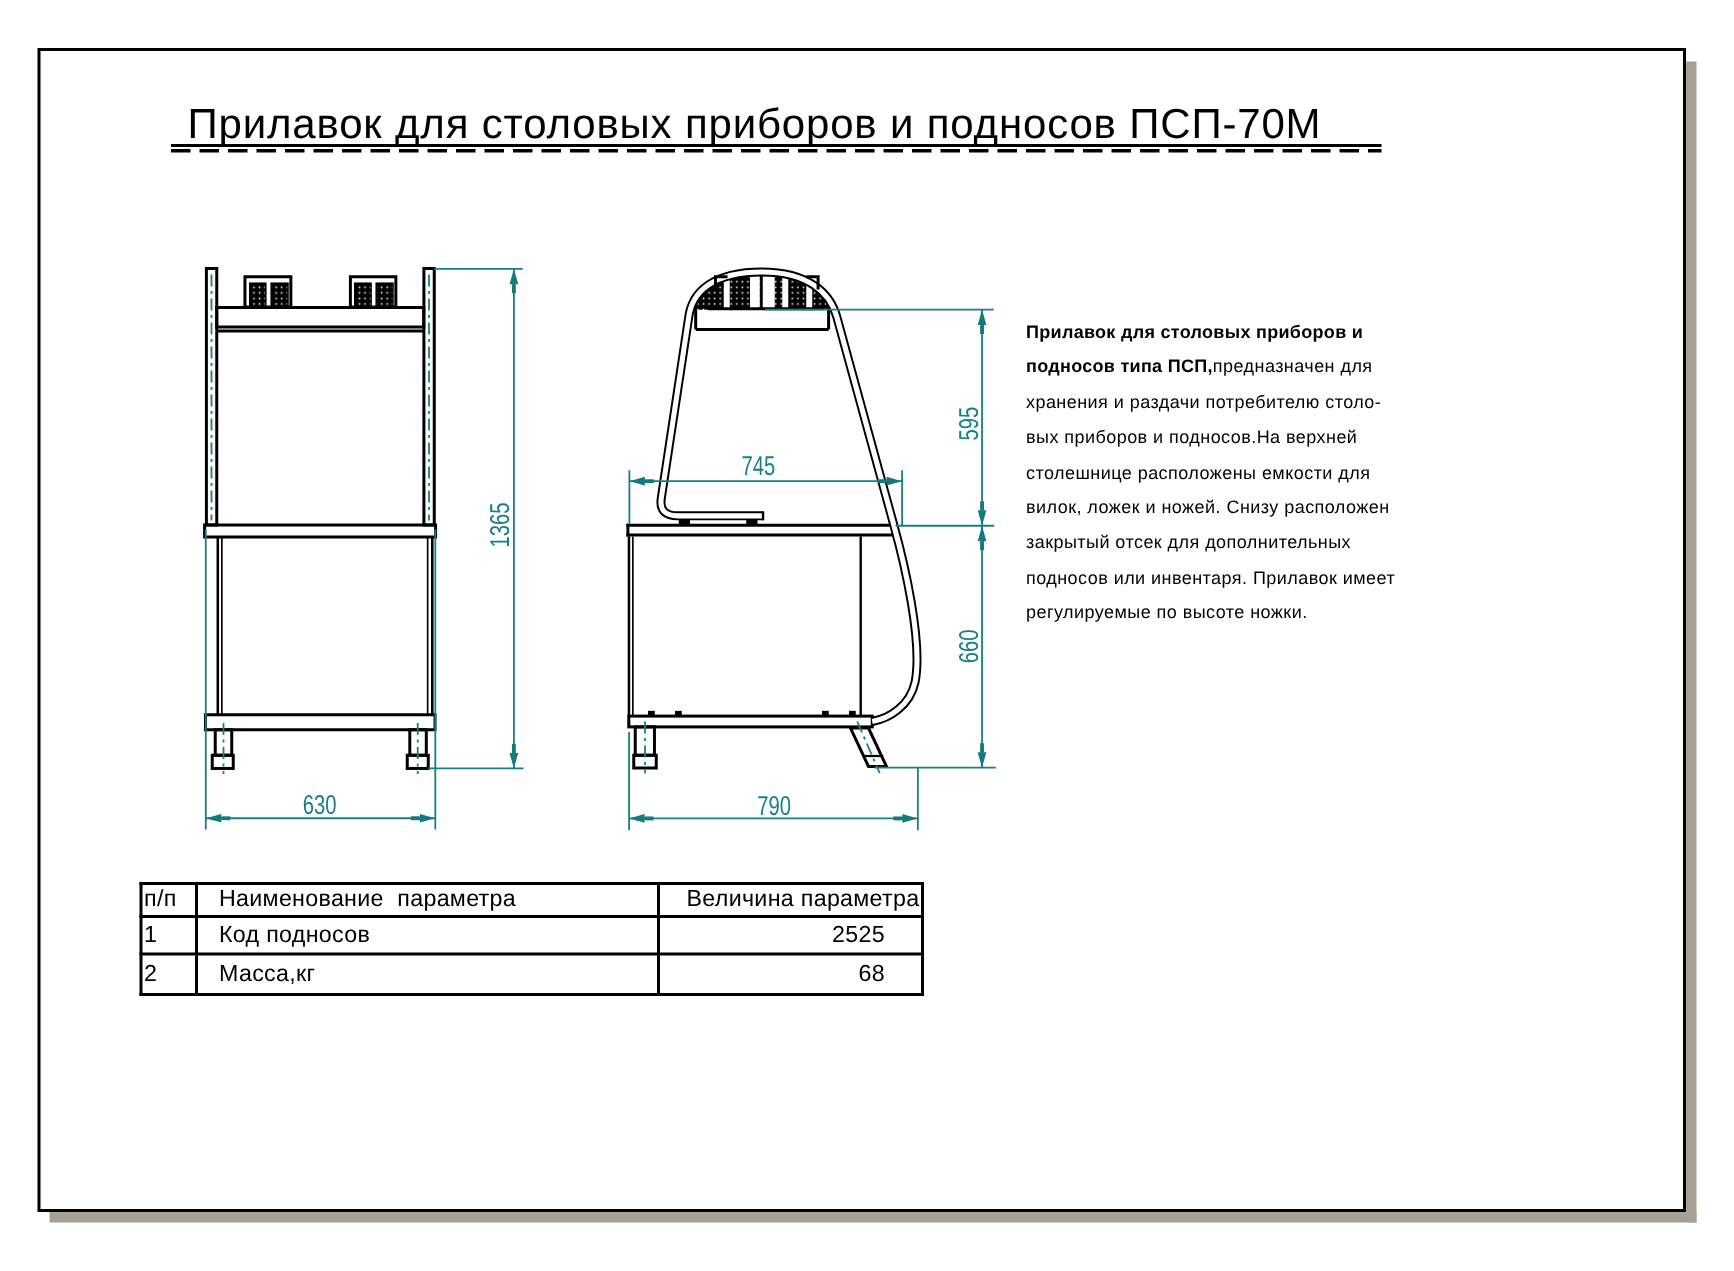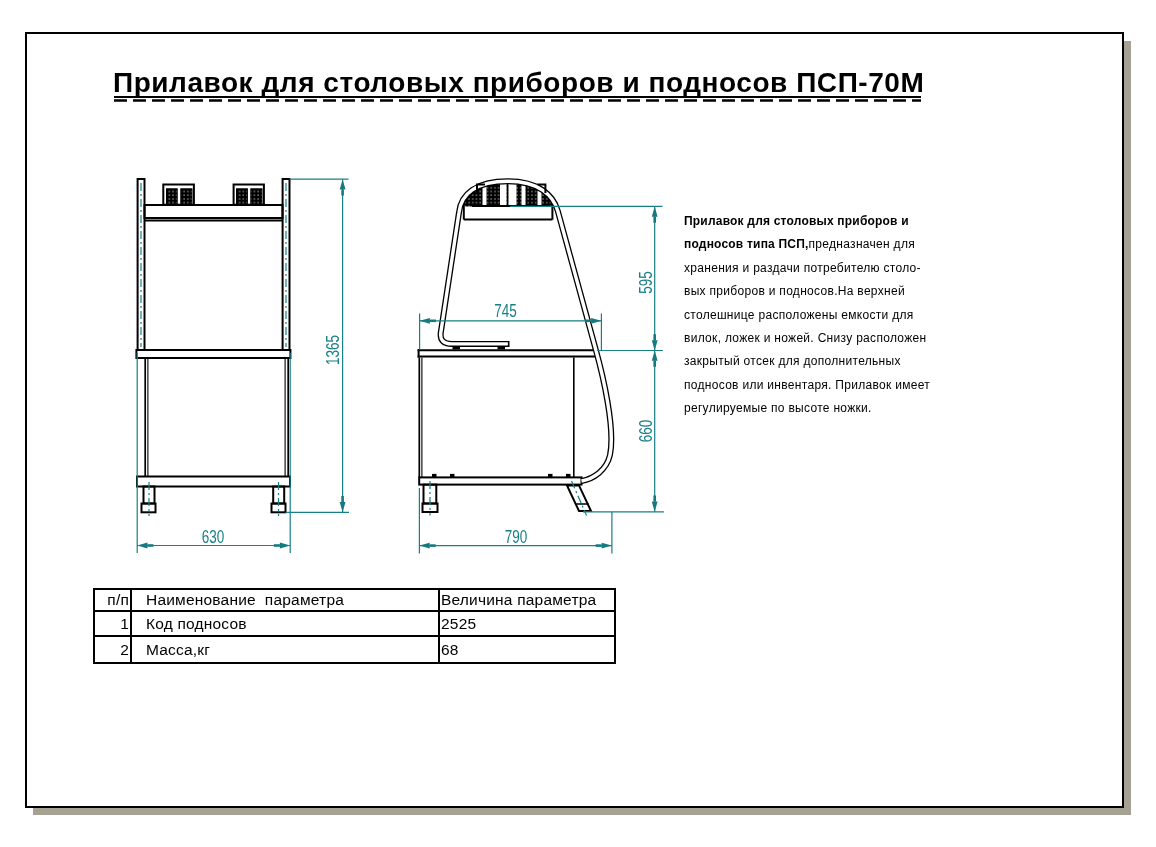--- a/index.html
+++ b/index.html
@@ -1,30 +1,30 @@
 <!DOCTYPE html>
 <html><head>
 <meta charset="utf-8">
 <style>
 html,body{margin:0;padding:0;background:#ffffff;width:1156px;height:847px;overflow:hidden}
 body{font-family:"Liberation Sans",sans-serif;position:relative}
 #frame{position:absolute;left:25px;top:32px;width:1095px;height:772px;border:2px solid #000}
 #shadR{position:absolute;left:1124px;top:41px;width:7px;height:774px;background:#a6a293}
 #shadB{position:absolute;left:33px;top:808px;width:1098px;height:7px;background:#a6a293}
-#title{position:absolute;left:113px;top:67px;font-size:28px;font-weight:bold;letter-spacing:0.55px;white-space:nowrap;color:#000}
+#title{position:absolute;left:125px;top:67px;font-size:28px;font-weight:normal;letter-spacing:0.55px;white-space:nowrap;color:#000}
 #uline{position:absolute;left:114px;top:96px;width:807px;height:2px;background:#000}
 #textblock{position:absolute;left:684px;top:210px;font-size:12px;letter-spacing:0.3px;line-height:23.4px;color:#000;white-space:nowrap}
 #textblock b{letter-spacing:0.2px}
 table.par{position:absolute;left:93px;top:588px;border-collapse:collapse;table-layout:fixed;width:472px;font-size:15.5px;letter-spacing:0.2px;color:#000}
 table.par td{border:2px solid #000;overflow:hidden;box-sizing:border-box}
 table.par td.c2{padding-left:14px}
-table.par td.pr{padding-right:41px}
-td.c1{width:37px;text-align:right}
+table.par td.pr{padding-right:24px}
+td.c1{width:37px;text-align:left}
 td.c2{width:308px;padding-left:14px}
-td.c3{width:176px;text-align:left}
+td.c3{width:176px;text-align:right}
 tr.hr td{height:20px}
 tr.r1 td{height:25px}
 tr.r2 td{height:27px}
 </style>
 </head>
 <body>
 <div id="frame"></div>
 <div id="shadR"></div>
 <div id="shadB"></div>
 <div id="title">Прилавок для столовых приборов и подносов ПСП-70М</div>

